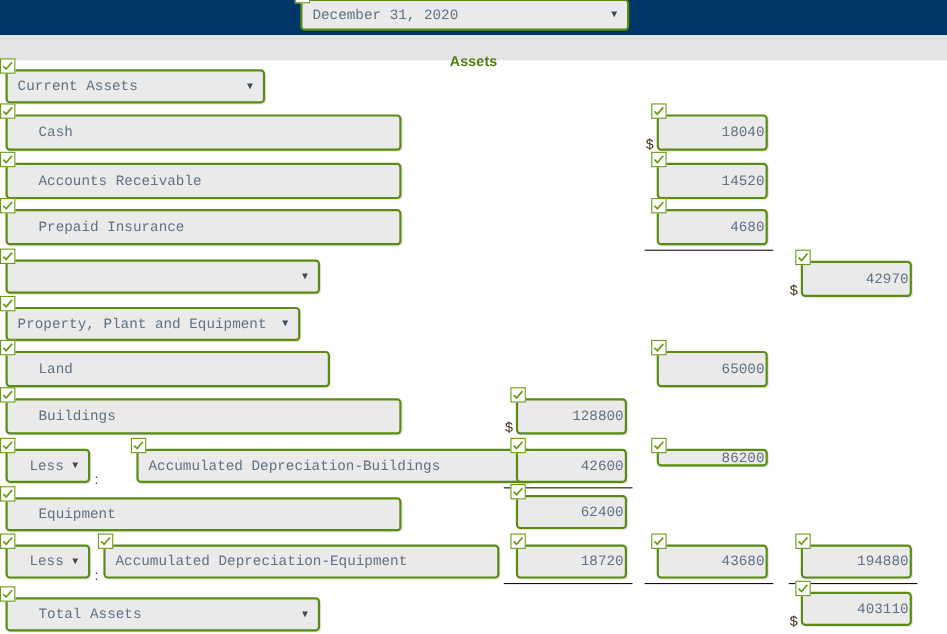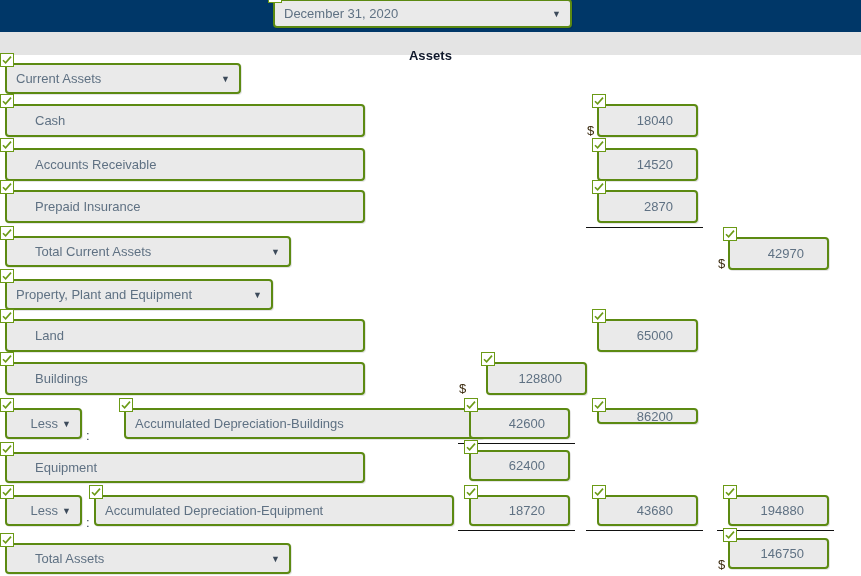--- a/index.html
+++ b/index.html
@@ -30,51 +30,51 @@
     left: 0; top: 32px;
     width: 861px; height: 23px;
     background: #e4e4e4;
     display: flex;
     align-items: center;
     justify-content: center;
   }
   .section-band-title {
     font-weight: bold;
     font-size: 13px;
-    color: #0f172a;
+    color: #4d7c0f;
     letter-spacing: .1px;
     margin-top: 24px;
   }
 
   
   .fieldwrap {
     position: absolute;
     box-sizing: border-box;
   }
   .field {
     position: relative;
     box-sizing: border-box;
     width: 100%;
     height: 100%;
     background: #eaeaea;
     border: 2px solid #5c8a12;
     border-radius: 4px;
     box-shadow: 1px 1px 0 rgba(0,0,0,.10);
     display: flex;
     align-items: center;
-    font-family: Liberation Sans, sans-serif;
+    font-family: Liberation Mono, monospace;
     font-size: 13px;
     color: #5f7183;
   }
   .field.text-left {
     justify-content: flex-start;
   }
   .field.text-right {
     justify-content: flex-end;
-    padding-right: 23px;
+    padding-right: 1px;
   }
   .field .label-ind {
     padding-left: 28px;
   }
   .field .label-flush {
     padding-left: 9px;
   }
 
   
   .caret {
@@ -211,33 +211,32 @@
     <span class="label-ind">Prepaid Insurance</span>
   </div>
 </div>
 <div class="fieldwrap" style="left:597px; top:190px; width:101px; height:33px;">
   <span class="check-badge">
     <svg width="12" height="12" viewBox="0 0 12 12">
         <path d="M2 6.2 L4.6 8.8 L10 2.6" fill="none" stroke="#6b9a16" stroke-width="1.6"></path>
       </svg>
   </span>
   <div class="field text-right">
-    <span>2870</span>
+    <span>4680</span>
   </div>
 </div>
 <div class="rule" style="left:586px; top:227px; width:117px;"></div>
 
 <div class="fieldwrap" style="left:5px; top:236px; width:286px; height:31px;">
   <span class="check-badge">
     <svg width="12" height="12" viewBox="0 0 12 12">
         <path d="M2 6.2 L4.6 8.8 L10 2.6" fill="none" stroke="#6b9a16" stroke-width="1.6"></path>
       </svg>
   </span>
   <div class="field text-left">
-    <span class="label-ind">Total Current Assets</span>
     <span class="caret">▼</span>
   </div>
 </div>
 <span class="dollar" style="left:718px; top:257px;">$</span>
 <div class="fieldwrap" style="left:728px; top:237px; width:101px; height:33px;">
   <span class="check-badge">
     <svg width="12" height="12" viewBox="0 0 12 12">
         <path d="M2 6.2 L4.6 8.8 L10 2.6" fill="none" stroke="#6b9a16" stroke-width="1.6"></path>
       </svg>
   </span>
@@ -251,21 +250,21 @@
     <svg width="12" height="12" viewBox="0 0 12 12">
         <path d="M2 6.2 L4.6 8.8 L10 2.6" fill="none" stroke="#6b9a16" stroke-width="1.6"></path>
       </svg>
   </span>
   <div class="field text-left">
     <span class="label-flush">Property, Plant and Equipment</span>
     <span class="caret">▼</span>
   </div>
 </div>
 
-<div class="fieldwrap" style="left:5px; top:319px; width:360px; height:33px;">
+<div class="fieldwrap" style="left:5px; top:319px; width:295px; height:33px;">
   <span class="check-badge">
     <svg width="12" height="12" viewBox="0 0 12 12">
         <path d="M2 6.2 L4.6 8.8 L10 2.6" fill="none" stroke="#6b9a16" stroke-width="1.6"></path>
       </svg>
   </span>
   <div class="field text-left">
     <span class="label-ind">Land</span>
   </div>
 </div>
 <div class="fieldwrap" style="left:597px; top:319px; width:101px; height:33px;">
@@ -283,21 +282,21 @@
   <span class="check-badge">
     <svg width="12" height="12" viewBox="0 0 12 12">
         <path d="M2 6.2 L4.6 8.8 L10 2.6" fill="none" stroke="#6b9a16" stroke-width="1.6"></path>
       </svg>
   </span>
   <div class="field text-left">
     <span class="label-ind">Buildings</span>
   </div>
 </div>
 <span class="dollar" style="left:459px; top:382px;">$</span>
-<div class="fieldwrap" style="left:469px; top:362px; width:101px; height:33px;margin-left:17px;">
+<div class="fieldwrap" style="left:469px; top:362px; width:101px; height:33px;">
   <span class="check-badge">
     <svg width="12" height="12" viewBox="0 0 12 12">
         <path d="M2 6.2 L4.6 8.8 L10 2.6" fill="none" stroke="#6b9a16" stroke-width="1.6"></path>
       </svg>
   </span>
   <div class="field text-right">
     <span>128800</span>
   </div>
 </div>
 
@@ -434,15 +433,15 @@
   </div>
 </div>
 <span class="dollar" style="left:718px; top:558px;">$</span>
 <div class="fieldwrap" style="left:728px; top:538px; width:101px; height:31px;">
   <span class="check-badge">
     <svg width="12" height="12" viewBox="0 0 12 12">
         <path d="M2 6.2 L4.6 8.8 L10 2.6" fill="none" stroke="#6b9a16" stroke-width="1.6"></path>
       </svg>
   </span>
   <div class="field text-right">
-    <span>146750</span>
+    <span>403110</span>
   </div>
 </div>
 
 </body></html>

